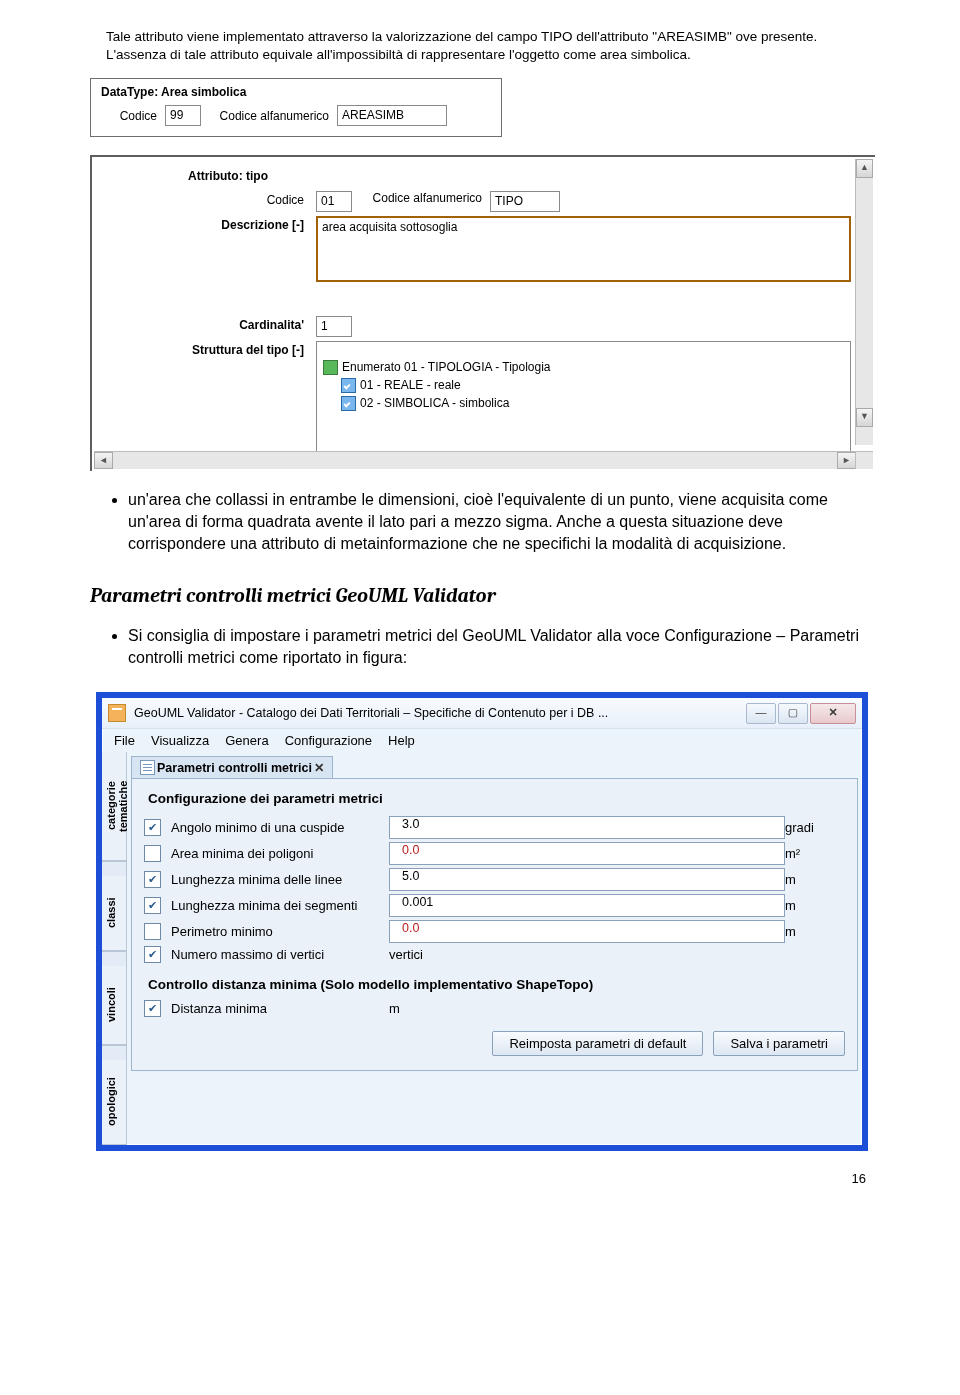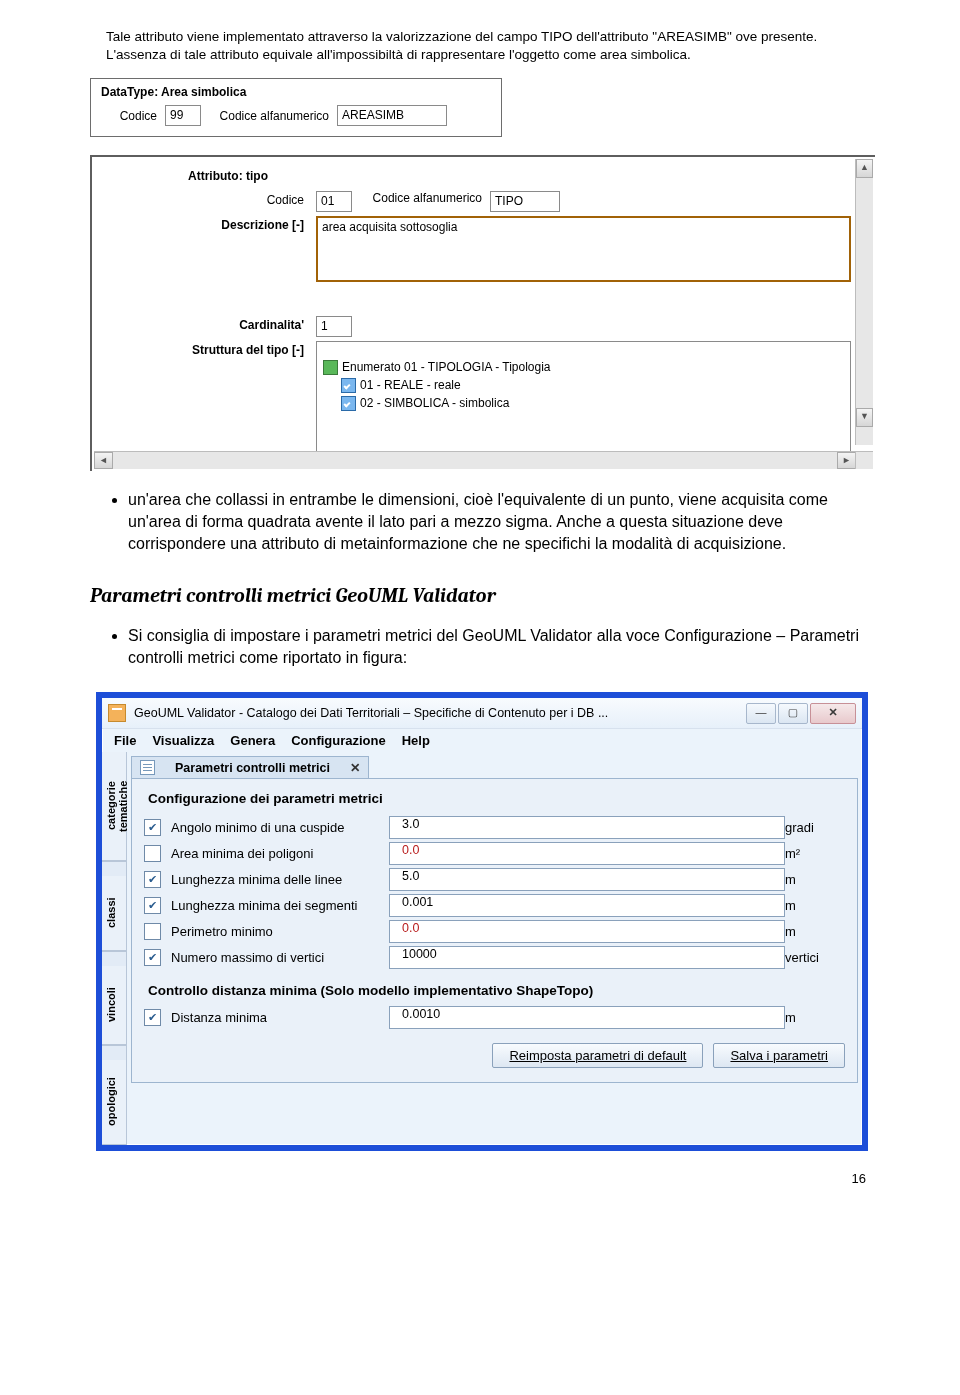--- a/index.html
+++ b/index.html
@@ -240,21 +240,21 @@
     width:44px;
     background:linear-gradient(#f5e9ea,#e8c9cc);
     border-color:#c79097;
     font-weight:bold;
   }
   .menubar{
     display:flex;
     gap:16px;
     padding:4px 12px;
     font-size:13px;
-    font-weight:bold;
+    font-weight:normal;
   }
   .winbody{
     display:flex;
     position:relative;
   }
   .sidetabs{
     width:24px;
     display:flex;
     flex-direction:column;
     background:#e2ebf6;
@@ -279,21 +279,21 @@
   }
   .doctab{
     display:inline-flex;
     align-items:center;
     background:#d7e4f2;
     border:1px solid #9db5cf;
     border-bottom:none;
     padding:3px 8px;
     font-weight:bold;
     font-size:12.5px;
-    gap:20px;
+    gap:2px;
   }
   .doctab .dicon{
     width:13px;height:13px;border:1px solid #7799bb;background:#fff;position:relative;
   }
   .doctab .dicon::before{content:"";position:absolute;left:2px;right:2px;top:3px;height:1px;background:#7799bb;box-shadow:0 3px 0 #7799bb,0 6px 0 #7799bb;}
   .doctab .closex{font-weight:bold;color:#333;}
   .form-area{
     border:1px solid #9db5cf;
     background:#eaf1f9;
     padding:10px 12px 14px 12px;
@@ -340,21 +340,20 @@
     justify-content:flex-end;
     gap:10px;
     margin-top:14px;
   }
   .btn{
     border:1px solid #8aa1bb;
     background:linear-gradient(#f8fbfe,#dde7f2);
     padding:4px 16px;
     font-size:13px;
     border-radius:2px;
-    text-decoration:underline;
   }
   .page-num{
     text-align:right;
     font-size:13px;
     margin-top:20px;
     padding-right:4px;
   }
 </style>
 </head>
 <body>
@@ -509,31 +508,29 @@
               </div>
               <div class="prow">
                 <span class="pcheck"></span>
                 <span class="plabel">Perimetro minimo</span>
                 <span class="pinput disabled">0.0</span>
                 <span class="punit">m</span>
               </div>
               <div class="prow">
                 <span class="pcheck">✔</span>
                 <span class="plabel">Numero massimo di vertici</span>
-                <span class="pinput">10000</span>
                 <span class="punit">vertici</span>
               </div>
             </div>
 
           <div class="subtitle">Controllo distanza minima (Solo modello implementativo ShapeTopo)</div>
 
           <div class="prow">
             <span class="pcheck">✔</span>
             <span class="plabel">Distanza minima</span>
-            <span class="pinput">0.0010</span>
             <span class="punit">m</span>
           </div>
 
           <div class="btnrow">
             <div class="btn">Reimposta parametri di default</div>
             <div class="btn">Salva i parametri</div>
           </div>
         </div>
       </div>
     </div>

